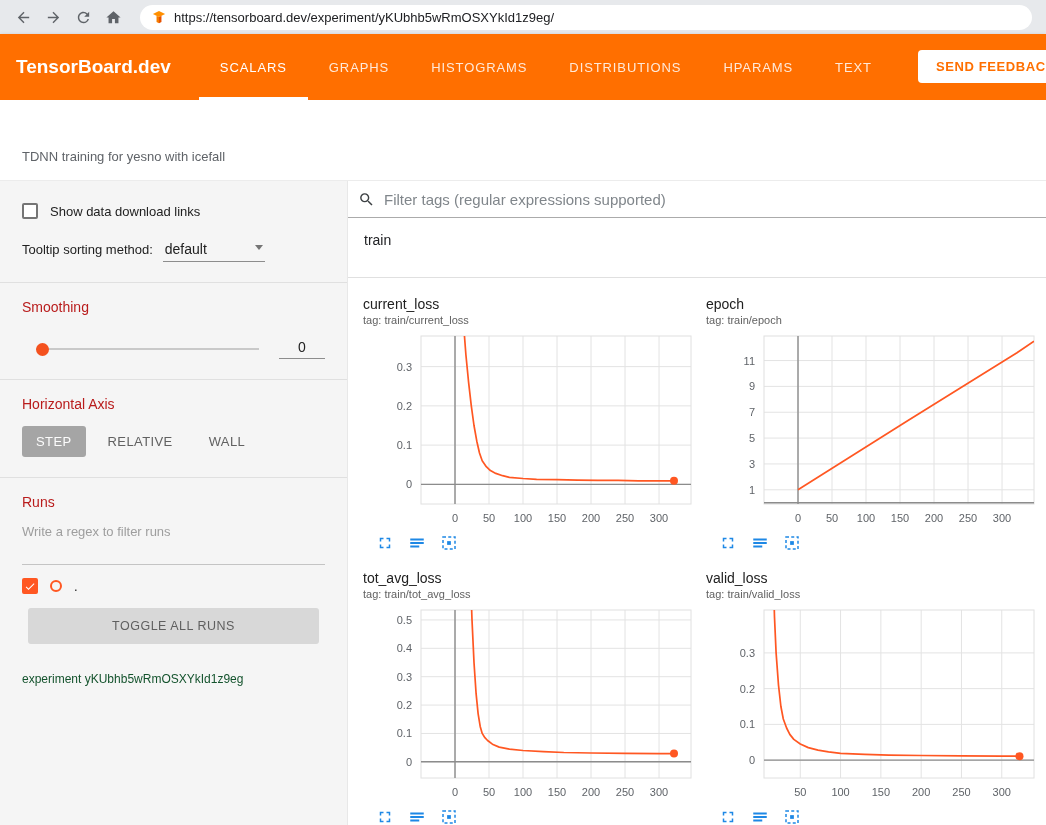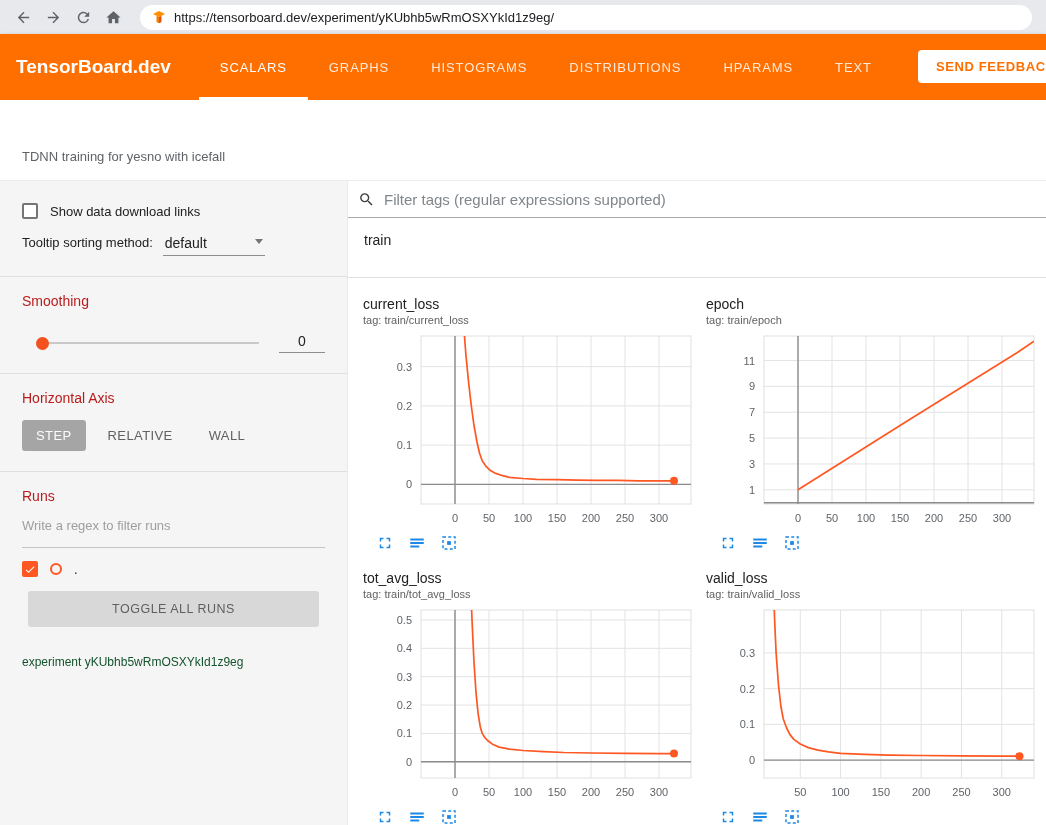--- a/index.html
+++ b/index.html
@@ -31,35 +31,35 @@
   .content{position:absolute;top:181px;left:0;right:0;bottom:0;display:flex}
 
   
   .sidebar{width:348px;flex-shrink:0;background:#f5f5f5;border-right:1px solid #e8e8e8;padding:22px 22px 0;overflow:hidden}
   .cb-row{display:flex;align-items:center;gap:12px;margin-bottom:13px;cursor:pointer}
   .cb{width:16px;height:16px;border:2px solid #757575;border-radius:2px;background:#fff;flex-shrink:0;display:flex;align-items:center;justify-content:center}
   .cb.checked-dark{background:#3c3c3c;border-color:#3c3c3c}
   .cb.checked-orange{background:#ff5722;border-color:#ff5722}
   .cb svg{width:13px;height:13px}
   .cb-label{font-size:13px;color:#212121}
-  .tooltip-row{display:flex;align-items:flex-start;margin-top:16px}
+  .tooltip-row{display:flex;align-items:center;margin-top:22px}
   .tooltip-label{font-size:13px;color:#212121;padding-bottom:5px}
   .select{margin-left:10px;width:102px;border-bottom:1px solid #8d8d8d;display:flex;align-items:center;justify-content:space-between;padding:0 2px 4px;font-size:14px;color:#212121;cursor:pointer}
   .caret{width:0;height:0;border-left:4px solid transparent;border-right:4px solid transparent;border-top:5px solid #757575;margin-bottom:3px}
   .divider{height:1px;background:#e0e0e0;margin:20px -22px 0}
   .section-label{font-size:14px;color:#b91c1c;margin-top:16px}
   .slider-row{display:flex;align-items:center;margin-top:24px}
   .slider{position:relative;flex:1;height:14px;margin:0 20px 0 14px;cursor:pointer}
   .slider .track{position:absolute;left:0;right:0;top:6px;height:2px;background:#c9c9c9}
   .slider .thumb{position:absolute;left:0;top:1px;width:13px;height:13px;border-radius:50%;background:#f4511e}
   .slider-value{width:46px;border-bottom:1px solid #8d8d8d;text-align:center;font-size:14px;color:#212121;padding-bottom:3px;cursor:text}
   .axis-buttons{display:flex;gap:8px;margin-top:14px}
   .axis-btn{border:none;background:transparent;color:#616161;font-size:13px;letter-spacing:.4px;padding:8px 14px;border-radius:3px;cursor:pointer;font-family:inherit}
   .axis-btn.selected{background:#a5a5a5;color:#fcfcfc}
-  .runs-filter{display:block;width:100%;margin-top:10px;border:none;border-bottom:1px solid #c4c4c4;background:transparent;font-size:13px;color:#212121;padding:4px 0 14px;outline:none;font-family:inherit}
+  .runs-filter{display:block;width:100%;margin-top:10px;border:none;border-bottom:1px solid #c4c4c4;background:transparent;font-size:13px;color:#212121;padding:4px 0 25px;outline:none;font-family:inherit}
   .runs-filter::placeholder{color:#9e9e9e}
   .run-row{display:flex;align-items:center;gap:12px;margin-top:13px;cursor:pointer}
   .run-ring{width:12px;height:12px;border:2px solid #ff5722;border-radius:50%;flex-shrink:0}
   .run-name{font-size:13px;color:#212121}
   .toggle-all{display:block;width:calc(100% - 12px);margin:14px auto 0;height:36px;border:none;border-radius:3px;background:#d8d8d8;color:#5f5f5f;font-size:12.5px;letter-spacing:.5px;cursor:pointer;font-family:inherit}
   .experiment-name{margin-top:28px;font-size:12px;color:#14532d}
 
   
   .main{flex:1;background:#fff;overflow:hidden}
   .filter-row{display:flex;align-items:center;gap:9px;height:37px;padding:0 10px;border-bottom:1px solid #ababab}

